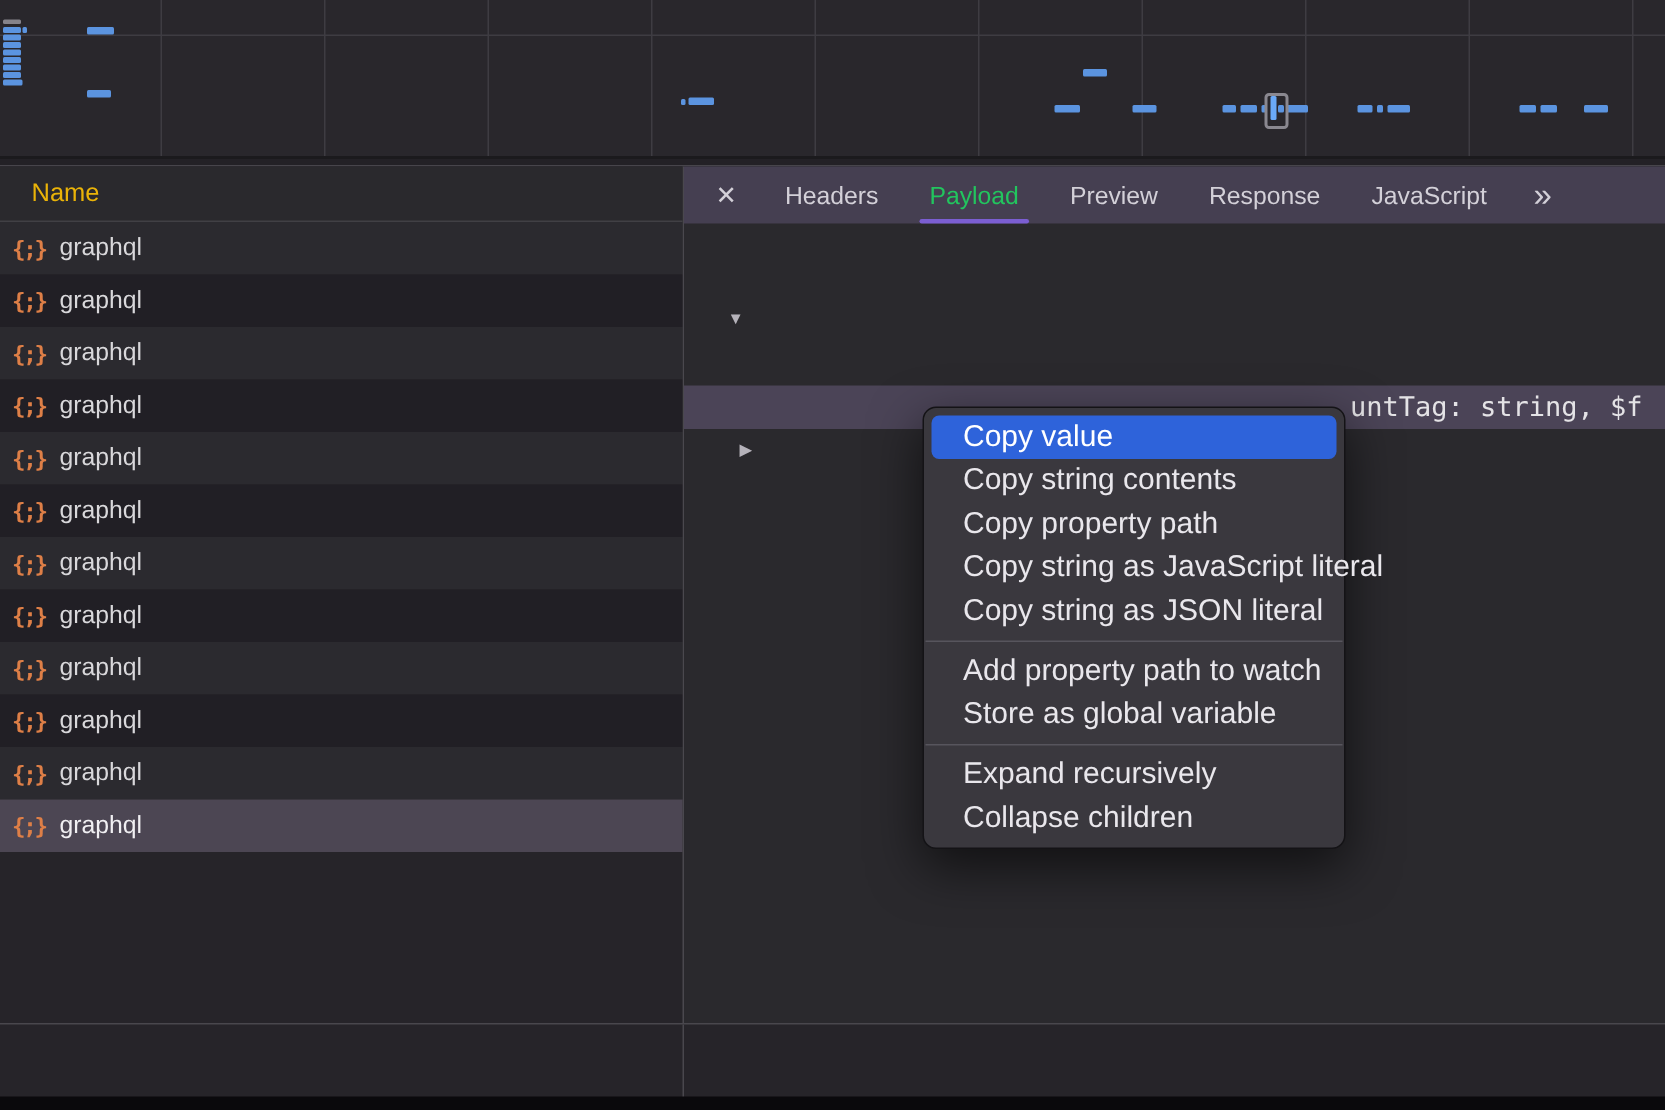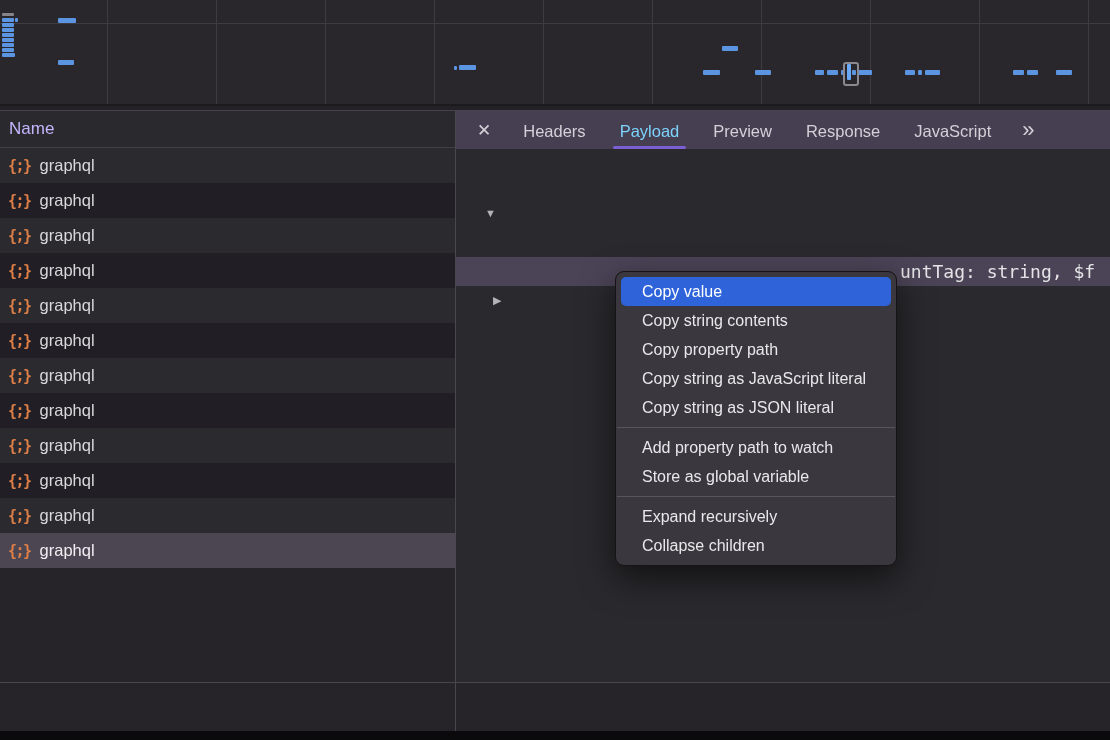--- a/index.html
+++ b/index.html
@@ -14,37 +14,37 @@
   .hline{position:absolute;left:0;right:0;top:23px;height:1px;background:#3e3c42;}
   .ovbar{position:absolute;background:#5b94e0;border-radius:1px;}
   .ovbar.gray{background:#85838a;}
   .ovmarker{position:absolute;border:2px solid #8a8890;border-radius:3px;}
   .ovmarker-bar{position:absolute;background:#6aa9f7;border-radius:1px;}
 
   
   .main{position:absolute;top:110px;left:0;width:1110px;height:572px;border-top:1px solid #47454b;}
   .left{position:absolute;left:0;top:0;width:455px;height:572px;background:#262429;
         border-right:1px solid #4a484e;}
-  .name-header{height:36px;line-height:36px;padding-left:9px;font-size:17px;color:#c4b5fd;
+  .name-header{height:36px;line-height:36px;padding-left:21px;font-size:17px;color:#eab308;
                background:#2a292d;border-bottom:1px solid #414045;}
   .row{height:35px;display:flex;align-items:center;padding-left:8px;gap:9px;
        font-size:16.5px;color:#d9d8db;cursor:default;}
   .row.r-a{background:#2b2a2f;}
   .row.r-b{background:#211f25;}
   .row.selected{background:#4c4653;color:#f0eff2;}
   .req-icon{color:#de7f47;font-family:"DejaVu Sans Mono",monospace;font-size:15px;
             font-weight:bold;letter-spacing:-1.5px;}
 
   
   .right{position:absolute;left:456px;top:0;width:654px;height:572px;background:#2a292d;}
   .tabbar{height:38px;background:#453f51;display:flex;align-items:center;
           font-size:16.5px;color:#d3d0d8;}
   .close-x{margin:0 15px 0 21px;font-size:17px;cursor:pointer;}
   .tab{margin:0 17px;height:38px;line-height:40px;position:relative;cursor:pointer;white-space:nowrap;}
-  .tab.active{color:#7dd3fc;}
+  .tab.active{color:#22c55e;}
   .tab.active::after{content:"";position:absolute;left:-7px;right:-7px;bottom:0;height:3px;
                      background:#7b5ed2;border-radius:2px;}
   .overflow-tabs{margin-left:14px;font-size:22px;letter-spacing:-2px;cursor:pointer;}
 
   .payload{position:absolute;left:0;top:38px;right:0;bottom:0;overflow:hidden;}
   .section-head{position:absolute;left:9px;top:17px;font-size:17px;color:#e8e7ea;white-space:nowrap;}
   .sh-tri{font-size:12px;vertical-align:1px;}
   .sh-title{font-weight:bold;}
   .view-source{margin-left:46px;color:#a9a5b0;font-size:16.5px;cursor:pointer;}
 
@@ -61,21 +61,21 @@
   
   .bottom-strip{position:absolute;top:682px;left:0;width:1110px;height:49px;
                 background:#262429;border-top:1px solid #49474d;}
   .bottom-divider{position:absolute;left:455px;top:0;width:1px;height:49px;background:#49474d;}
   .black-bar{position:absolute;top:731px;left:0;width:1110px;height:9px;background:#0a090c;}
 
   
   .menu{position:absolute;left:615px;top:271px;width:280px;background:#3a383e;
         border:1px solid #141316;border-radius:9px;
         box-shadow:0 12px 34px rgba(0,0,0,.6);padding:5px 0;z-index:20;}
-  .menu-item{height:29px;line-height:29px;padding-left:21px;font-size:16px;color:#e9e7ec;
+  .menu-item{height:29px;line-height:29px;padding-left:21px;font-size:20px;color:#e9e7ec;
              margin:0 5px;border-radius:5px;cursor:pointer;white-space:nowrap;}
   .menu-item.selected{background:#2e63da;color:#ffffff;}
   .menu-sep{height:1px;background:#57555d;margin:5px 1px;}
 </style>
 </head>
 <body>
 
 <div class="screen">
 
   <div class="overview" id="overview">

